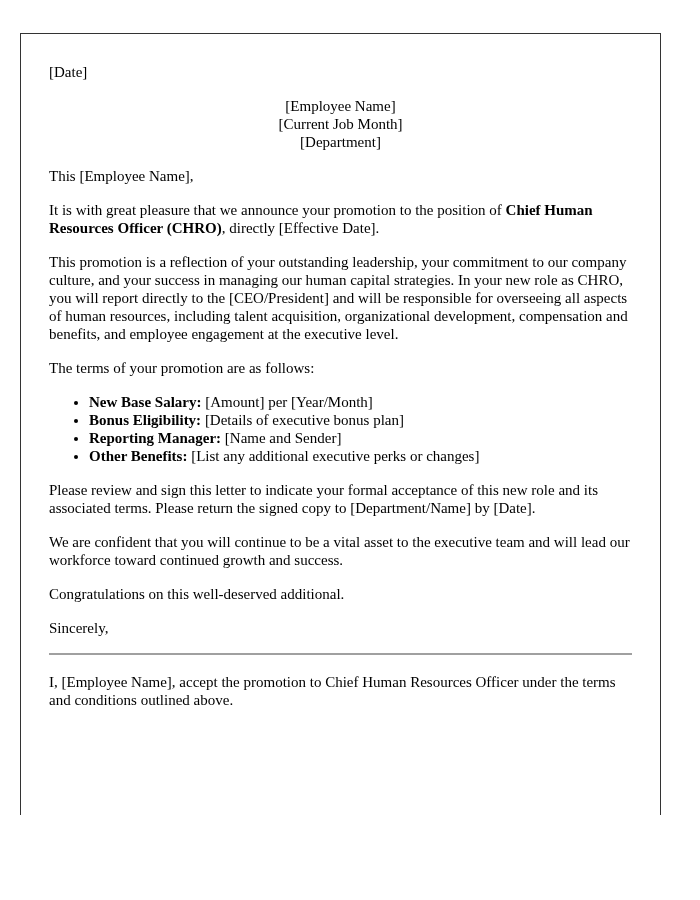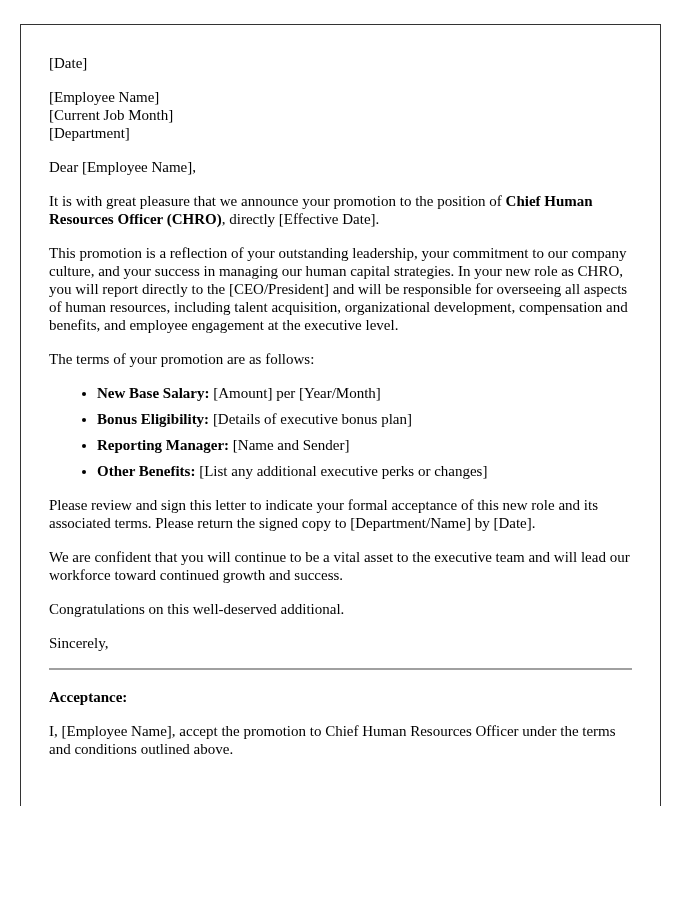--- a/index.html
+++ b/index.html
@@ -13,42 +13,43 @@
       position: relative;
       overflow: hidden;
       font-family: "Liberation Serif", "DejaVu Serif", serif;
       font-size: 15px;
       line-height: 18px;
       color: #000000;
     }
     .letter {
       position: absolute;
       left: 20px;
-      top: 24px;
+      top: 33px;
       width: 583px;
       height: 752px;
       padding: 29px 28px 0 28px;
       border: 1px solid #333333;
       border-bottom: none;
       overflow: hidden;
     }
     p {
       margin: 0 0 16px 0;
     }
     .block {
       margin: 0 0 16px 0;
+      text-align: center;
     }
     .block div { margin: 0; }
     b { font-weight: bold; }
     ul.terms {
       margin: 0 0 16px 0;
       padding-left: 40px;
     }
     ul.terms li {
-      margin: 8px;
+      margin: 0;
     }
     hr.divider {
       border: none;
       border-top: 2px solid #a0a0a0;
       margin: 7px 0 18px 0;
       height: 0;
     }
     .acceptance-heading {
       font-weight: bold;
       margin: 0 0 16px 0;
@@ -60,21 +61,21 @@
 <div class="letter">
 
   <p>[Date]</p>
 
   <div class="block">
     <div>[Employee Name]</div>
     <div>[Current Job Month]</div>
     <div>[Department]</div>
   </div>
 
-  <p>Dear [Employee Name],</p>
+  <p>This [Employee Name],</p>
 
   <p><span>It is with great pleasure that we announce your promotion to the position of </span><b>Chief Human Resources Officer (CHRO)</b><span>, directly [Effective Date].</span></p>
 
   <p>This promotion is a reflection of your outstanding leadership, your commitment to our company culture, and your success in managing our human capital strategies. In your new role as CHRO, you will report directly to the [CEO/President] and will be responsible for overseeing all aspects of human resources, including talent acquisition, organizational development, compensation and benefits, and employee engagement at the executive level.</p>
 
   <p>The terms of your promotion are as follows:</p>
 
   <ul class="terms">
     <li><b>New Base Salary:</b><span> [Amount] per [Year/Month]</span></li>
     <li><b>Bonus Eligibility:</b><span> [Details of executive bonus plan]</span></li>
@@ -86,17 +87,16 @@
 
   <p>We are confident that you will continue to be a vital asset to the executive team and will lead our workforce toward continued growth and success.</p>
 
   <p>Congratulations on this well-deserved additional.</p>
 
   <p>Sincerely,</p>
 
 
   <hr class="divider">
 
-  <p class="acceptance-heading">Acceptance:</p>
 
   <p>I, [Employee Name], accept the promotion to Chief Human Resources Officer under the terms and conditions outlined above.</p>
 
 </div>
 
 </body></html>

